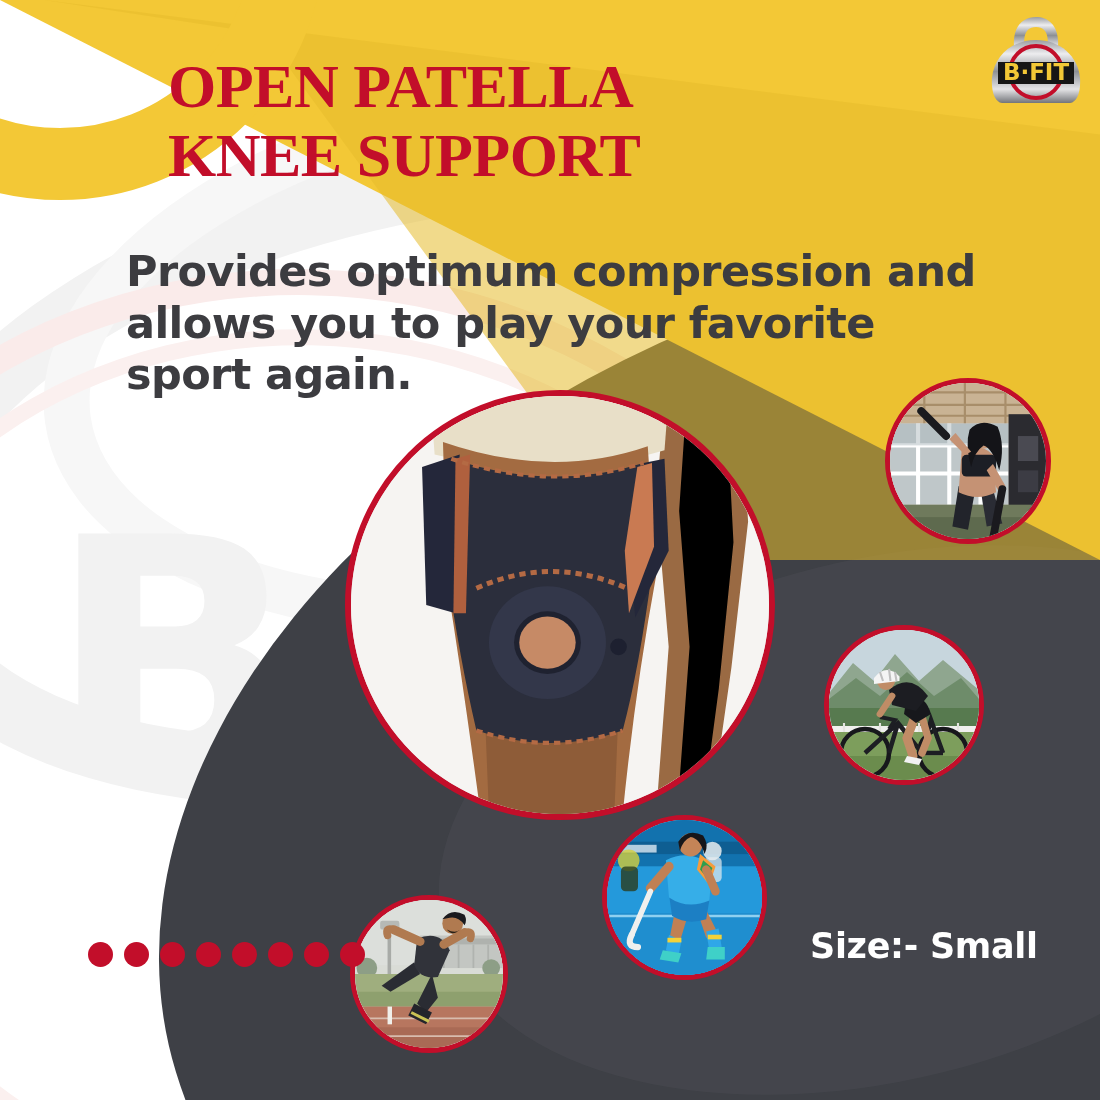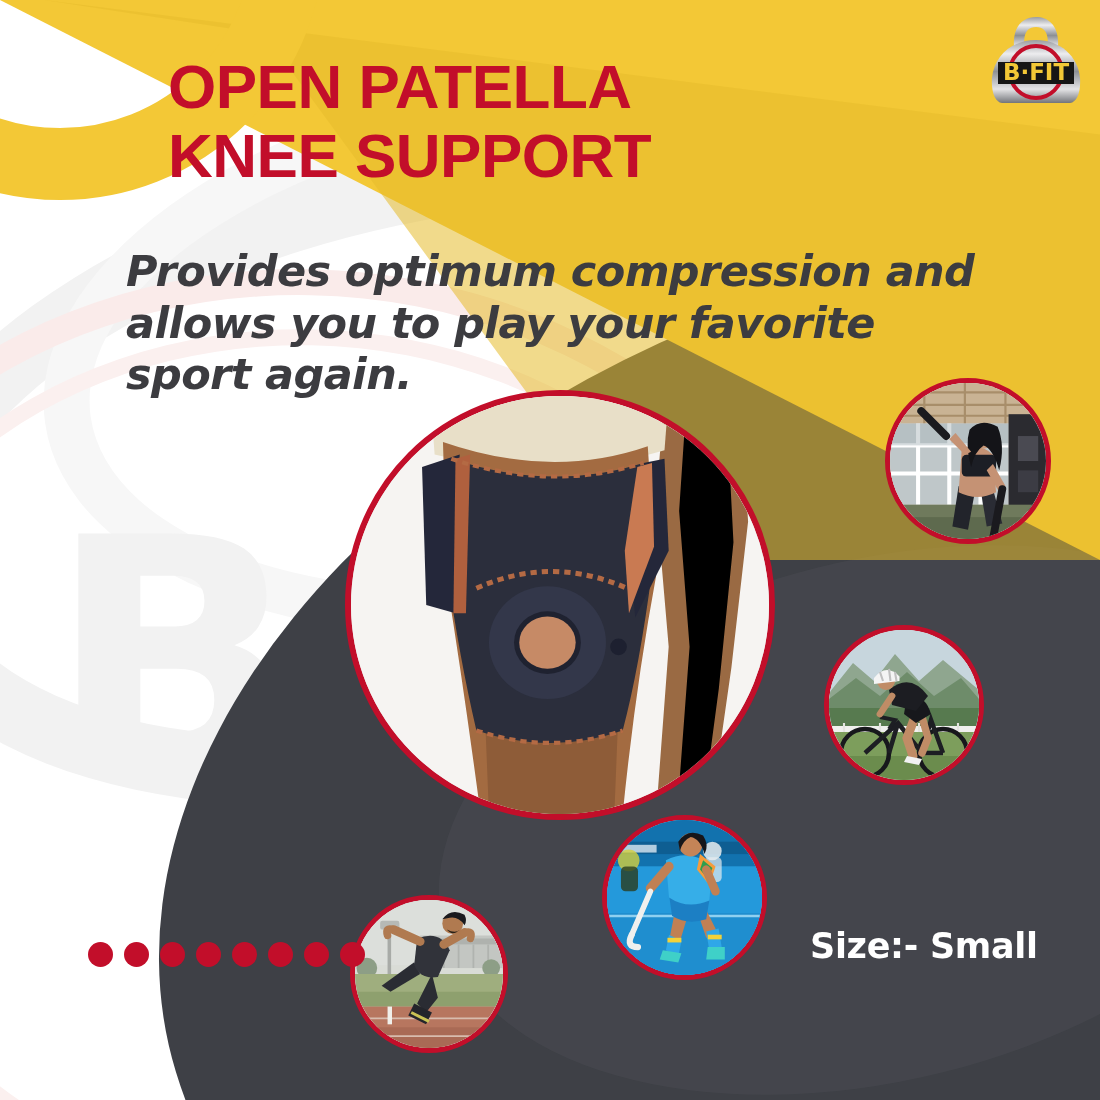--- a/index.html
+++ b/index.html
@@ -105,34 +105,33 @@
   }
 
   
   .headline{
     position:absolute;left:168px;top:52px;
     color:#C20E2A;
     font-size:62px;
     font-weight:bold;
     line-height:1.12;
     letter-spacing:-.5px;
-    font-family:Liberation Sans, sans-serif;
+    font-family:Liberation Serif, serif;
     white-space:pre-line;
   }
 
   .subhead{
     position:absolute;left:126px;top:246px;
     width:880px;
     color:#3C3C40;
     font-size:43px;
     font-weight:bold;
     line-height:1.2;
     letter-spacing:-.6px;
     font-family:"DejaVu Sans",sans-serif;
-    font-style:italic;
   }
 
   
   .logo{position:absolute;right:10px;top:10px;width:108px;height:100px;}
 
   
   .circ{
     position:absolute;border-radius:50%;
     border:5px solid #C20E2A;
     overflow:hidden;

